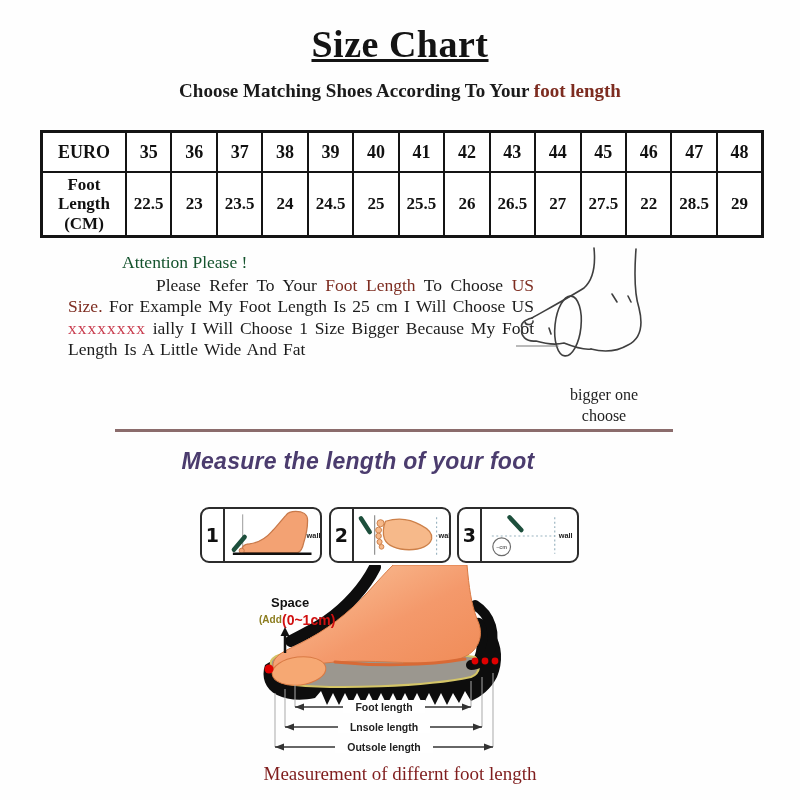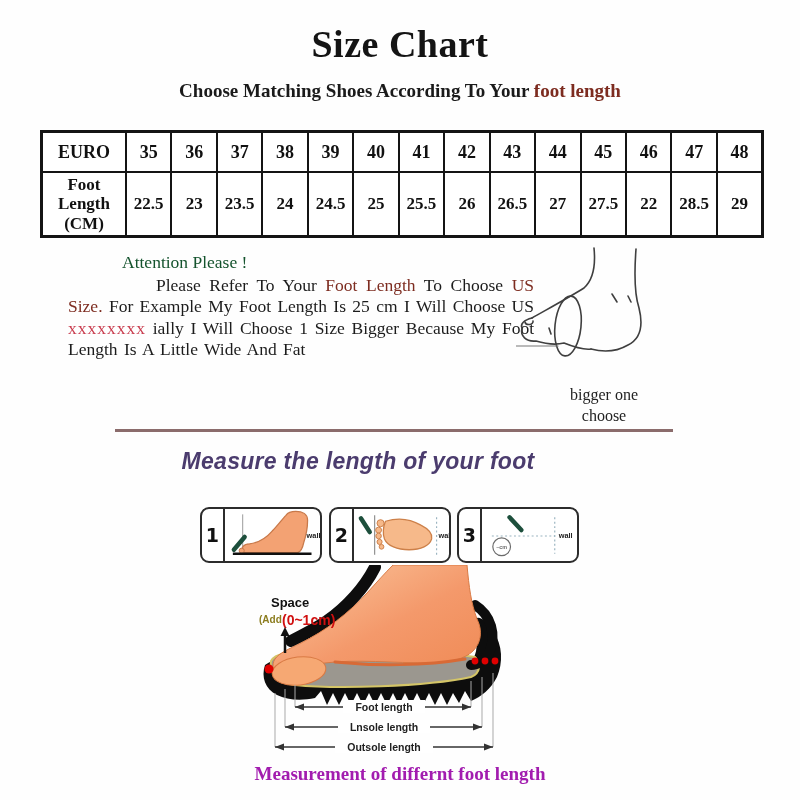--- a/index.html
+++ b/index.html
@@ -1,21 +1,21 @@
 <!DOCTYPE html>
 <html><head>
 <meta charset="utf-8">
 <style>
   html,body{margin:0;padding:0;background:#ffffff;}
   #page{position:relative;width:800px;height:800px;background:#fefefe;overflow:hidden;
         font-family:"Liberation Serif","DejaVu Serif",serif;color:#111;}
 
   
   .title{position:absolute;top:22px;left:0;width:800px;text-align:center;
-         font-size:38px;font-weight:bold;letter-spacing:0.5px;color:#141414;}
+         font-size:38px;font-weight:bold;letter-spacing:0.5px;color:#141414;text-decoration:underline;}
   .subtitle{position:absolute;top:80px;left:0;width:800px;text-align:center;
             font-size:19px;font-weight:bold;color:#1a1a1a;}
   .maroon{color:#7d2c20;}
   .redx{color:#c83c4e;letter-spacing:1px;}
 
   
   .size-table{position:absolute;top:130px;left:40px;width:724px;border-collapse:collapse;
               table-layout:fixed;}
   .size-table th,.size-table td{border:2px solid #141414;text-align:center;vertical-align:middle;
               font-weight:bold;background:#fff;padding:0;}
@@ -43,21 +43,21 @@
   .panel{position:absolute;top:507px;height:56px;width:122px;border:2px solid #2c2c2c;
          border-radius:9px;background:#fff;display:flex;box-sizing:border-box;}
   .panel-num{width:21px;border-right:2px solid #2c2c2c;display:flex;align-items:center;justify-content:center;
          font-family:"DejaVu Sans",sans-serif;font-weight:bold;font-size:19px;color:#111;}
   .panel svg{flex:1 1 auto;}
   #panel-1{left:200px;} #panel-2{left:329px;} #panel-3{left:457px;}
 
   .shoe-diagram{position:absolute;top:565px;left:225px;}
 
   .bottom-caption{position:absolute;top:763px;left:0;width:800px;text-align:center;
-        font-size:19px;font-weight:bold;color:#a21caf;}
+        font-size:19px;font-weight:normal;color:#7f1d1d;}
 
   .lbl{font-family:"Liberation Sans","DejaVu Sans",sans-serif;font-weight:bold;}
 </style>
 </head>
 <body>
 
 <div id="page">
 
   <div class="title">Size Chart</div>
 

